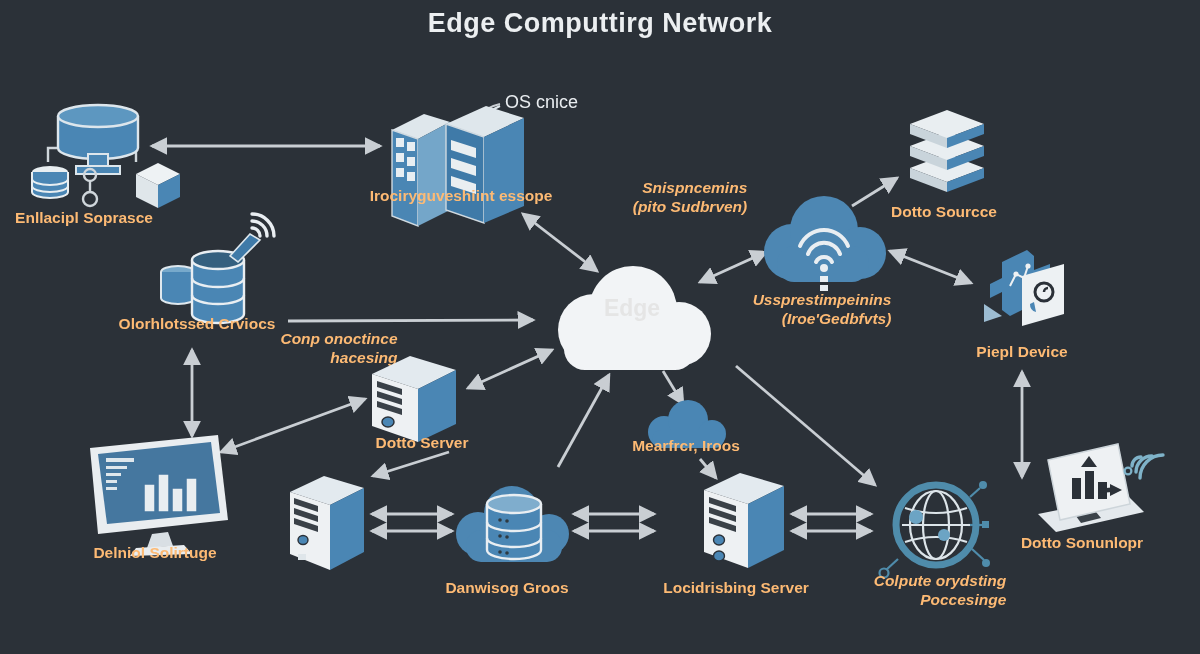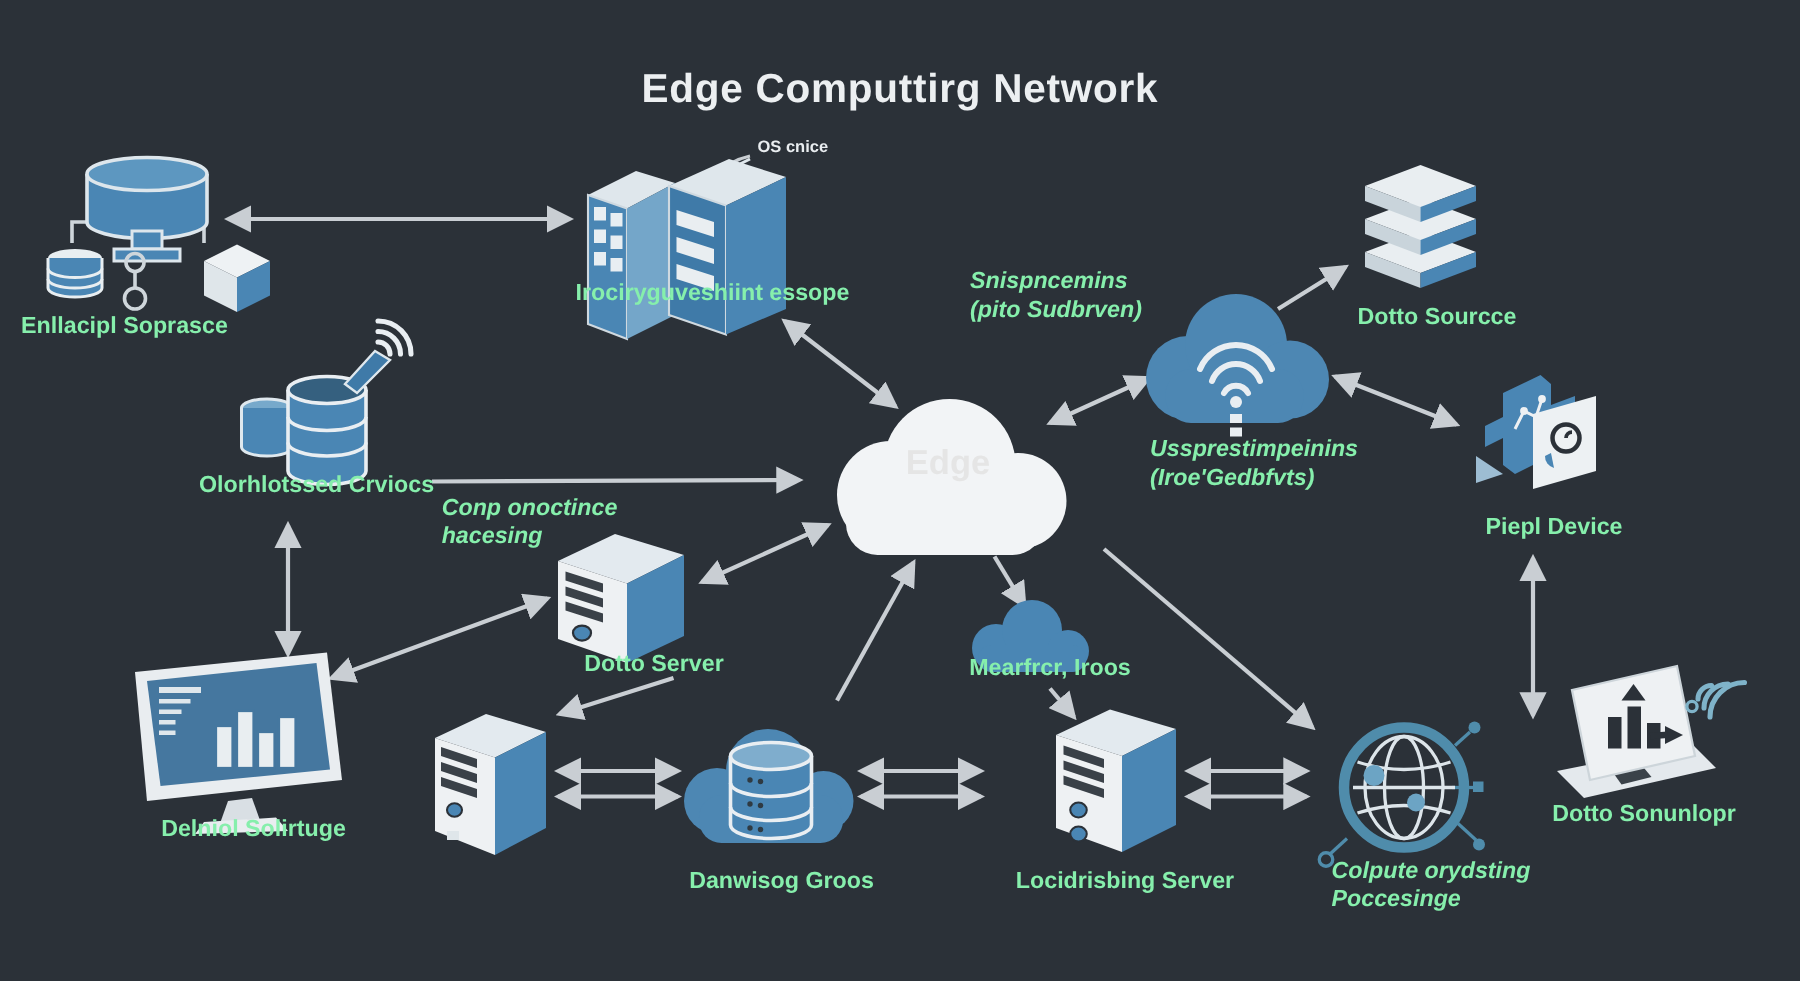--- a/index.html
+++ b/index.html
@@ -3,29 +3,29 @@
 <meta charset="utf-8">
 <style>
   html,body{margin:0;padding:0;background:#20262c;}
   #stage{
     position:relative;width:1200px;height:654px;overflow:hidden;
     background:#2b3138;
     font-family:"Liberation Sans","DejaVu Sans",sans-serif;
   }
   #title{
     position:absolute;top:8px;left:0;width:100%;text-align:center;
-    color:#eceff1;font-size:27px;font-weight:bold;letter-spacing:.5px;margin-top:36px;
+    color:#eceff1;font-size:27px;font-weight:bold;letter-spacing:.5px;
   }
   .lbl{
-    position:absolute;color:#86efac;font-size:15.5px;font-weight:600;
-    text-align:left;transform:translateX(-50%);white-space:nowrap;line-height:1.25;margin-left:14px;
+    position:absolute;color:#fdba74;font-size:15.5px;font-weight:600;
+    text-align:right;transform:translateX(-50%);white-space:nowrap;line-height:1.25;
   }
   .lbl span{display:block;font-style:italic;}
   .callout{
-    position:absolute;color:#e9edf0;font-size:11px;font-weight:700;white-space:nowrap;
+    position:absolute;color:#e9edf0;font-size:18px;font-weight:400;white-space:nowrap;
   }
   .node{position:absolute;}
   svg{display:block;overflow:visible;}
   #edge-cloud-text{
     position:absolute;left:632px;top:295px;transform:translateX(-50%);
     text-align:center;color:#e5e5e5;font-size:23px;font-weight:bold;line-height:1.2;
   }
   #edge-cloud-text span{display:block;}
   #connectors{position:absolute;left:0;top:0;}
 </style>
@@ -83,21 +83,21 @@
       <circle cx="72" cy="77" r="6" fill="none" stroke="#cfd6db" stroke-width="2.4"></circle>
       <circle cx="72" cy="101" r="7" fill="none" stroke="#cfd6db" stroke-width="2.4"></circle>
       <ellipse cx="32" cy="74" rx="18" ry="6" fill="#e8eef1"></ellipse>
       <path d="M14,74 v20 a18,6 0 0 0 36,0 v-20" fill="#4a86b4" stroke="#e8eef1" stroke-width="2"></path>
       <path d="M14,81 a18,6 0 0 0 36,0 M14,88 a18,6 0 0 0 36,0" fill="none" stroke="#e8eef1" stroke-width="2"></path>
       <polygon points="118,76 140,65 162,76 140,87" fill="#eef2f4"></polygon>
       <polygon points="118,76 140,87 140,110 118,99" fill="#dfe6ea"></polygon>
       <polygon points="140,87 162,76 162,99 140,110" fill="#4a86b4"></polygon>
     </svg>
   </div>
-  <div class="lbl" style="left:69px;top:208px;">Enllacipl Soprasce</div>
+  <div class="lbl" style="left:84px;top:208px;">Enllacipl Soprasce</div>
 
   <div class="node" style="left:384px;top:98px;">
     <svg width="160" height="140" viewBox="0 0 160 140">
 
       <polygon points="8,32 40,16 66,24 34,41" fill="#dfe7ec"></polygon>
       <polygon points="8,32 34,41 34,128 8,118" fill="#4a86b4" stroke="#cfd9e0" stroke-width="1.4"></polygon>
       <polygon points="34,41 66,24 66,112 34,128" fill="#74a6c9"></polygon>
       <g fill="#e8eef2">
         <rect x="12" y="40" width="8" height="9"></rect>
           <rect x="23" y="44" width="8" height="9"></rect>

